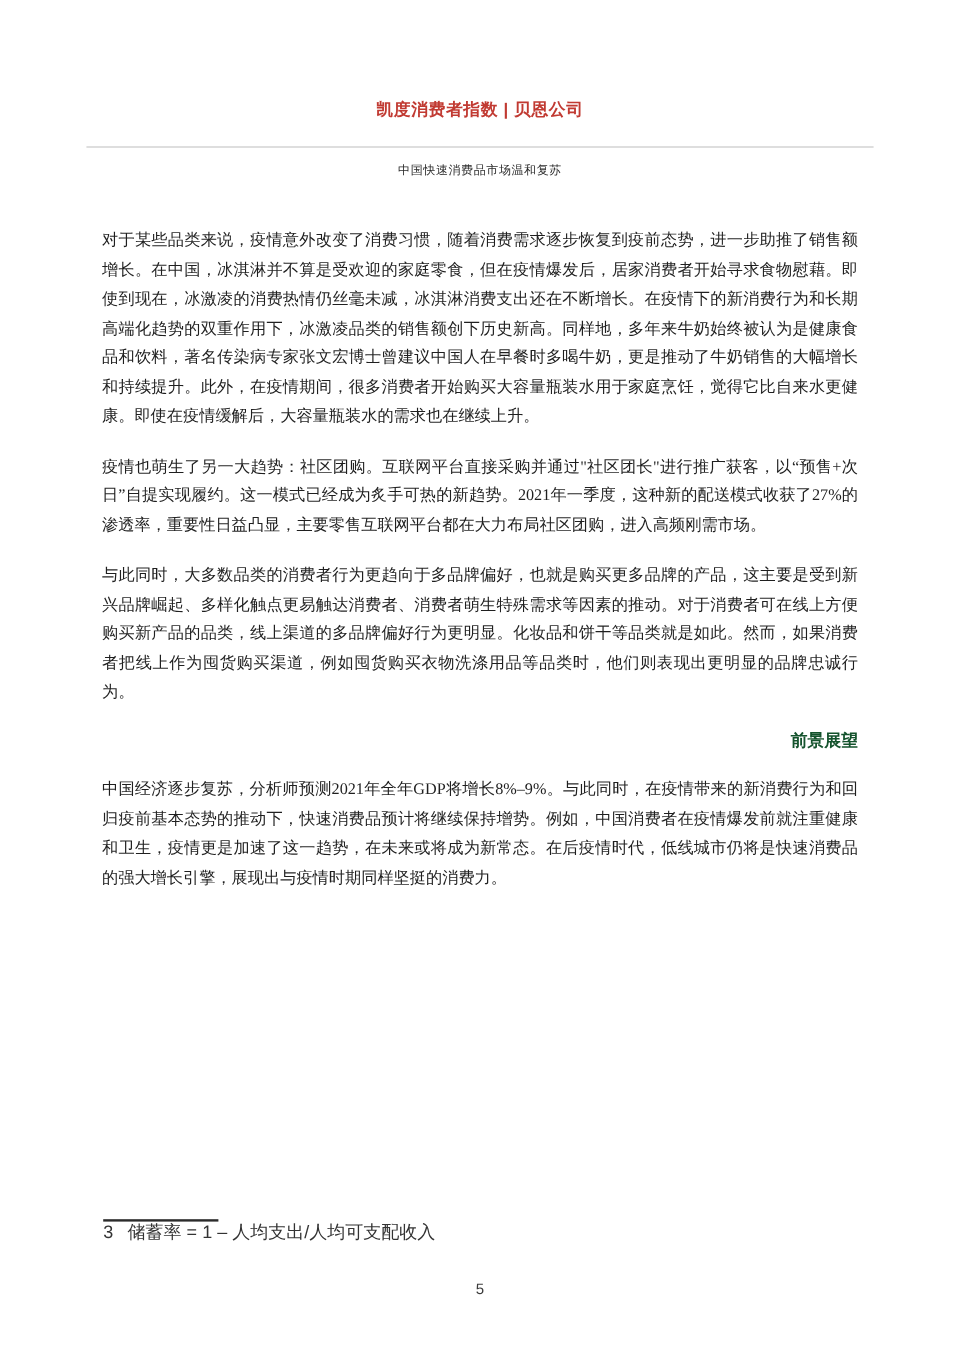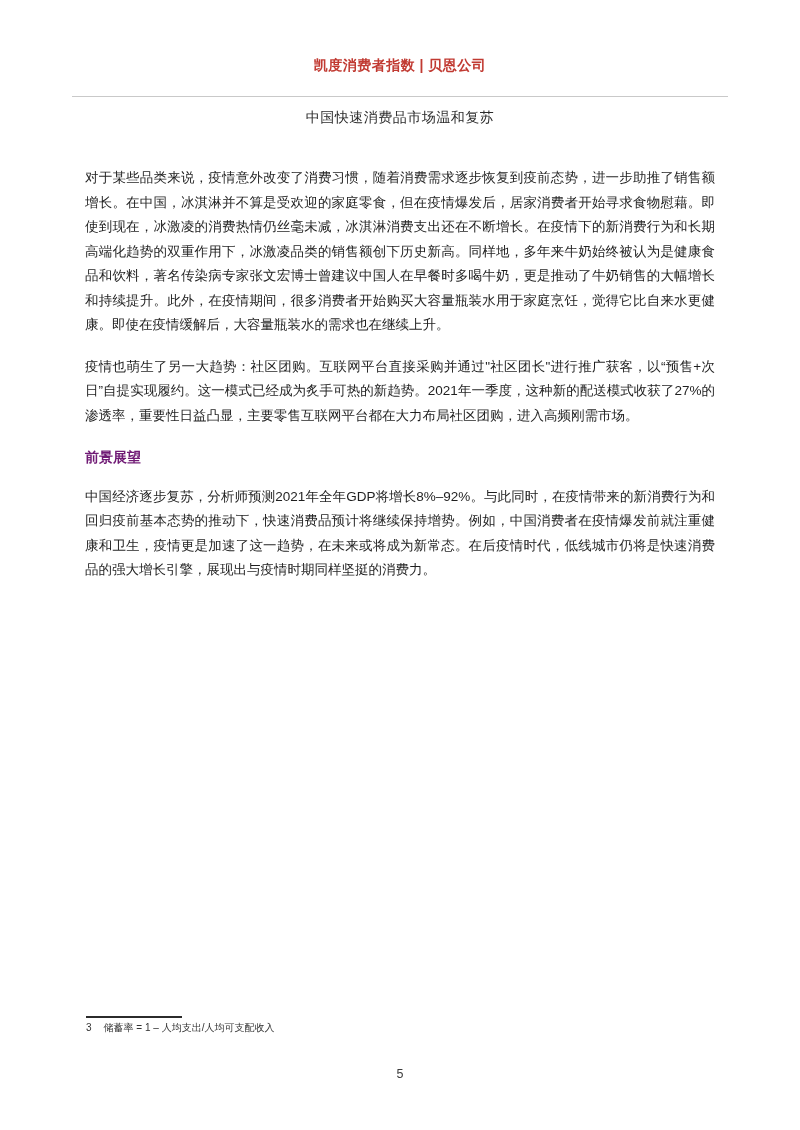--- a/index.html
+++ b/index.html
@@ -15,63 +15,64 @@
     color: #1f1f1f;
     overflow: hidden;
   }
   .page {
     position: absolute;
     inset: 0;
     padding: 0 72px;
     box-sizing: border-box;
   }
   .brand-header {
-    margin-top: 57px;
+    margin-top: 83px;
     text-align: center;
     color: #c13a32;
     font-weight: bold;
     font-size: 14px;
     letter-spacing: 0.5px;
   }
   .header-rule {
     border: none;
     border-top: 1px solid #c9c9c9;
     margin: 21px 0 0 0;
   }
   .doc-title {
     text-align: center;
-    font-size: 14px;
+    font-size: 10px;
     color: #2b2b2b;
     margin-top: 12px;
     letter-spacing: 0.5px;
   }
   .content {
     padding: 0 13px;
     margin-top: 39px;
     font-size: 13.5px;
     line-height: 24.5px;
     text-align: justify;
     color: #1f1f1f;
+    font-family: Liberation Serif, serif;
   }
   .content p {
     margin: 0 0 17px 0;
   }
   .content h2 {
     font-size: 14px;
     font-weight: bold;
     line-height: 24.5px;
     margin: 14px 0 15px 0;
-    text-align: left;
-    color: #701a75;
+    text-align: right;
+    color: #14532d;
   }
   .footnote {
     position: absolute;
     left: 86px;
     top: 1016px;
-    font-size: 10px;
+    font-size: 15px;
     color: #333333;
     line-height: 12px;
   }
   .footnote-rule {
     width: 96px;
     border: none;
     border-top: 2px solid #2b2b2b;
     margin: 0 0 4px 0;
   }
   .fn-marker {
@@ -95,24 +96,25 @@
 
   <div class="brand-header">凯度消费者指数 | 贝恩公司</div>
 
   <hr class="header-rule">
 
   <div class="doc-title">中国快速消费品市场温和复苏</div>
 
   <div class="content">
     <p>对于某些品类来说，疫情意外改变了消费习惯，随着消费需求逐步恢复到疫前态势，进一步助推了销售额增长。在中国，冰淇淋并不算是受欢迎的家庭零食，但在疫情爆发后，居家消费者开始寻求食物慰藉。即使到现在，冰激凌的消费热情仍丝毫未减，冰淇淋消费支出还在不断增长。在疫情下的新消费行为和长期高端化趋势的双重作用下，冰激凌品类的销售额创下历史新高。同样地，多年来牛奶始终被认为是健康食品和饮料，著名传染病专家张文宏博士曾建议中国人在早餐时多喝牛奶，更是推动了牛奶销售的大幅增长和持续提升。此外，在疫情期间，很多消费者开始购买大容量瓶装水用于家庭烹饪，觉得它比自来水更健康。即使在疫情缓解后，大容量瓶装水的需求也在继续上升。</p>
     <p>疫情也萌生了另一大趋势：社区团购。互联网平台直接采购并通过"社区团长"进行推广获客，以“预售+次日”自提实现履约。这一模式已经成为炙手可热的新趋势。2021年一季度，这种新的配送模式收获了27%的渗透率，重要性日益凸显，主要零售互联网平台都在大力布局社区团购，进入高频刚需市场。</p>
+    <p>与此同时，大多数品类的消费者行为更趋向于多品牌偏好，也就是购买更多品牌的产品，这主要是受到新兴品牌崛起、多样化触点更易触达消费者、消费者萌生特殊需求等因素的推动。对于消费者可在线上方便购买新产品的品类，线上渠道的多品牌偏好行为更明显。化妆品和饼干等品类就是如此。然而，如果消费者把线上作为囤货购买渠道，例如囤货购买衣物洗涤用品等品类时，他们则表现出更明显的品牌忠诚行为。</p>
 
     <h2>前景展望</h2>
 
-    <p>中国经济逐步复苏，分析师预测2021年全年GDP将增长8%–92%。与此同时，在疫情带来的新消费行为和回归疫前基本态势的推动下，快速消费品预计将继续保持增势。例如，中国消费者在疫情爆发前就注重健康和卫生，疫情更是加速了这一趋势，在未来或将成为新常态。在后疫情时代，低线城市仍将是快速消费品的强大增长引擎，展现出与疫情时期同样坚挺的消费力。</p>
+    <p>中国经济逐步复苏，分析师预测2021年全年GDP将增长8%–9%。与此同时，在疫情带来的新消费行为和回归疫前基本态势的推动下，快速消费品预计将继续保持增势。例如，中国消费者在疫情爆发前就注重健康和卫生，疫情更是加速了这一趋势，在未来或将成为新常态。在后疫情时代，低线城市仍将是快速消费品的强大增长引擎，展现出与疫情时期同样坚挺的消费力。</p>
   </div>
 
   <div class="footnote">
     <hr class="footnote-rule">
     <span class="fn-marker">3</span><span class="fn-text">储蓄率 = 1 – 人均支出/人均可支配收入</span>
   </div>
 
   <div class="page-number">5</div>
 
 </div>

